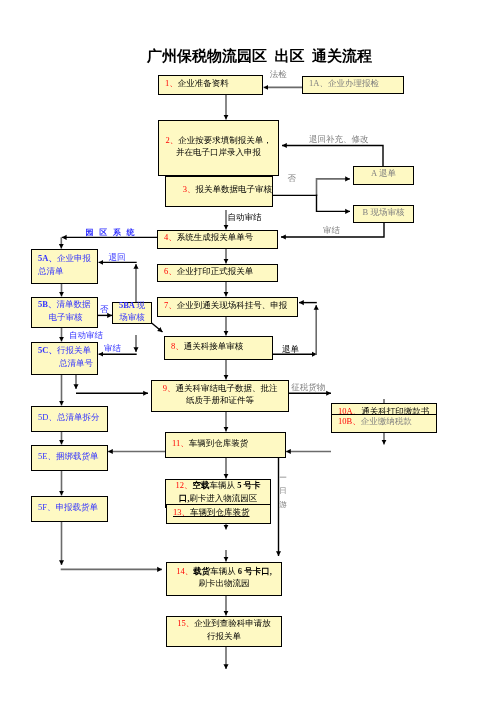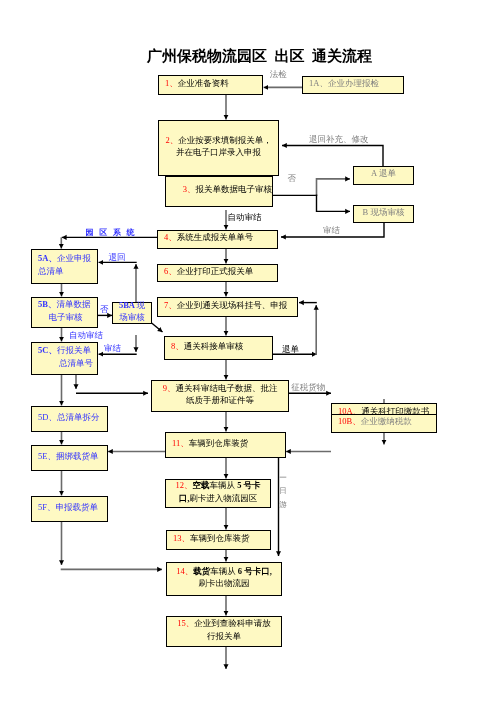--- a/index.html
+++ b/index.html
@@ -168,21 +168,21 @@
 
 
 <div class="box lft" style="left:165px;top:432px;width:121px;height:26px;">
   <span><span class="red">11、</span><span>车辆到仓库装货</span></span>
 </div>
 
 <div class="box" style="left:165px;top:479px;width:106px;height:29px;">
   <span><span><span class="red">12、</span><span class="bold">空载</span><span>车辆从 </span><span class="bold">5 号卡</span></span><br><span><span class="bold">口,</span><span>刷卡进入物流园区</span></span></span>
 </div>
 
-<div class="box lft" style="left:166px;top:530px;width:105px;height:20px;">
+<div class="box lft" style="left:166px;top:504px;width:105px;height:20px;text-decoration:underline;">
   <span><span class="red">13、</span><span>车辆到仓库装货</span></span>
 </div>
 
 <div class="box" style="left:166px;top:562px;width:116px;height:34px;">
   <span><span><span class="red">14、</span><span class="bold">载货</span><span>车辆从 </span><span class="bold">6 号卡口,</span></span><br><span>刷卡出物流园</span></span>
 </div>
 
 <div class="box" style="left:166px;top:616px;width:116px;height:31px;">
   <span><span><span class="red">15、</span><span>企业到查验科申请放</span></span><br><span>行报关单</span></span>
 </div>

